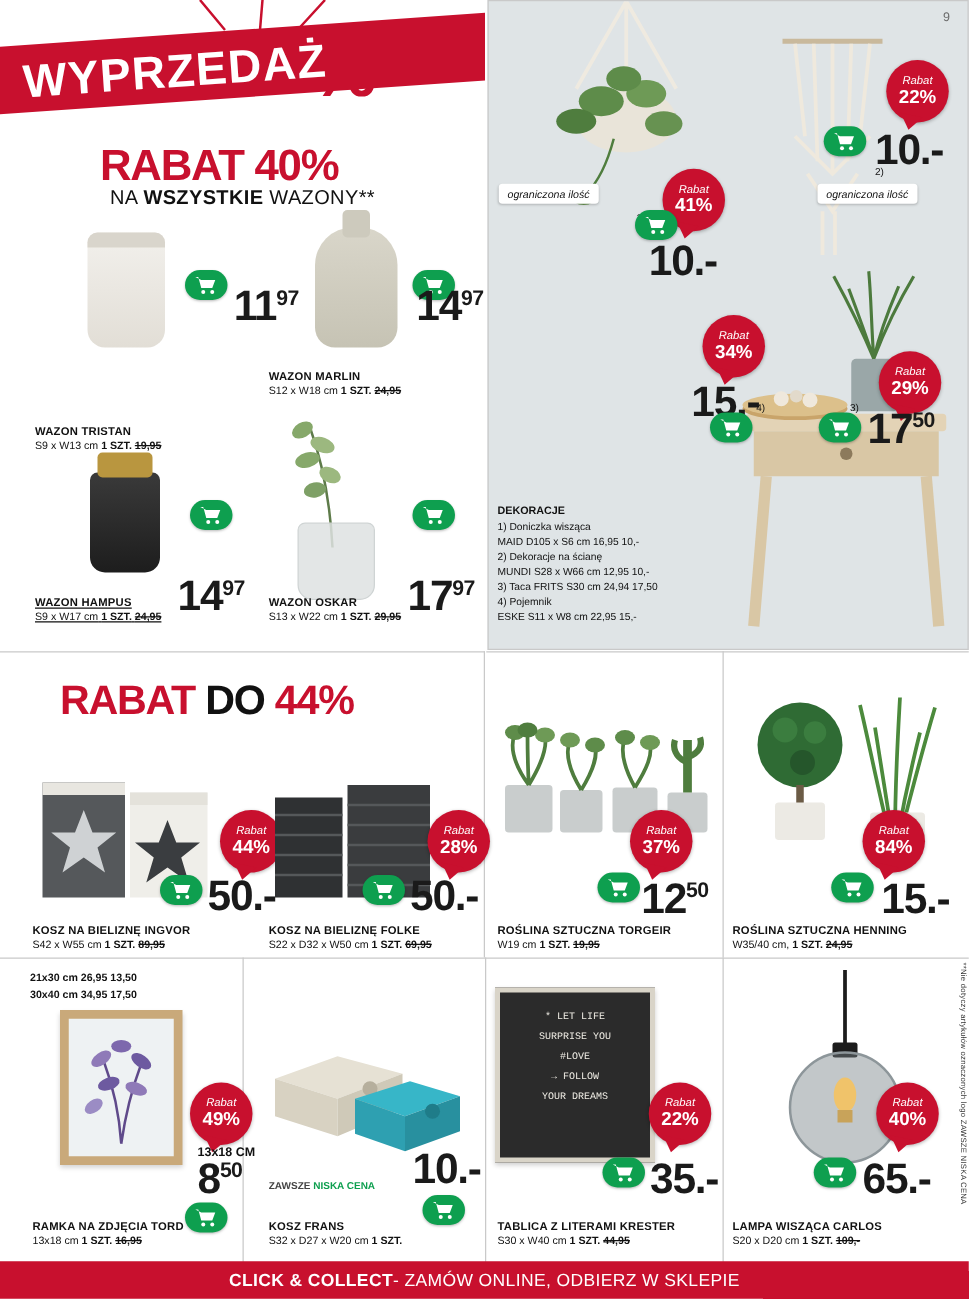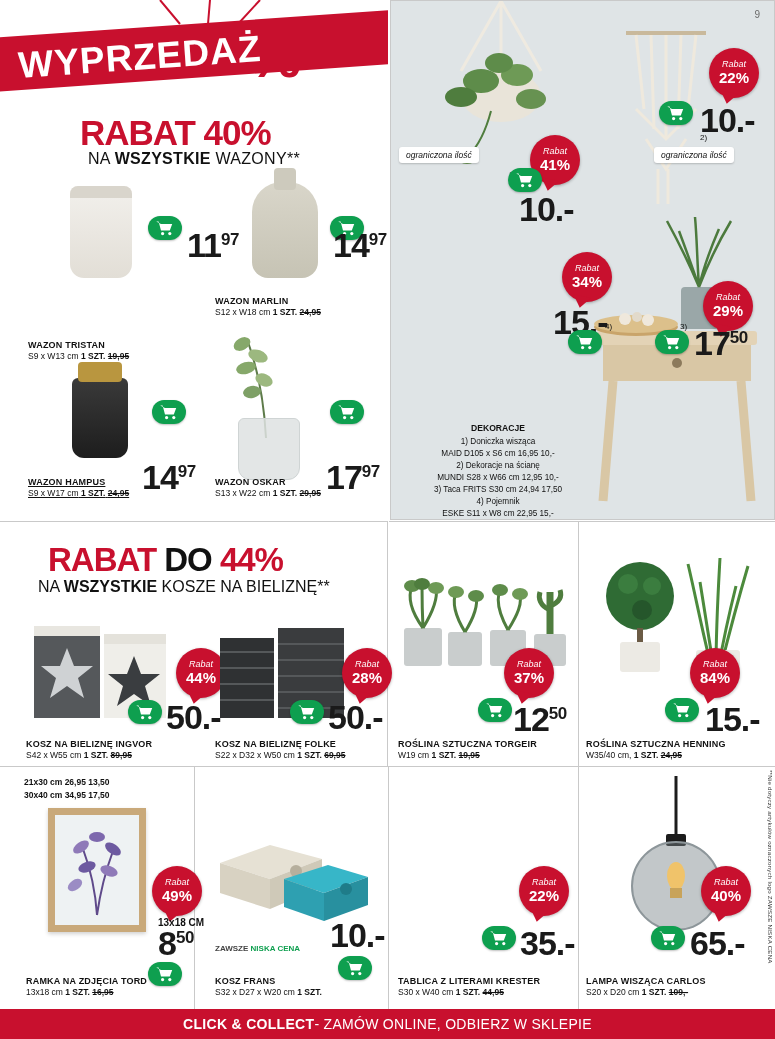--- a/index.html
+++ b/index.html
@@ -76,21 +76,21 @@
   .vase-cap4{position:absolute;left:215px;top:476px;}
 
   
   .wall{position:absolute;left:390px;top:0;width:385px;height:520px;background:#dfe4e6;border:1px solid #c9c9c9;overflow:hidden;}
   .pagenum{position:absolute;right:14px;top:8px;font-size:10px;color:#6b6b6b;}
   .lim{
     position:absolute;background:#fff;border-radius:3px;padding:3px 7px;
     font-size:8.5px;font-style:italic;color:#111;box-shadow:0 1px 2px rgba(0,0,0,.2);
   }
   .deco-list{
-    position:absolute;left:398px;top:422px;width:200px;font-size:8.2px;line-height:1.45;color:#111;text-align:center;
+    position:absolute;left:398px;top:402px;width:200px;font-size:8.2px;line-height:1.45;color:#111;
   }
   .deco-list .hd{font-weight:bold;font-size:8.6px;margin-bottom:2px;}
 
   
   .mid{position:absolute;left:0;top:521px;width:388px;height:245px;border-top:1px solid #c9c9c9;border-right:1px solid #c9c9c9;}
   .rab44{position:absolute;left:48px;top:541px;font-size:33px;font-weight:bold;color:#c8102e;letter-spacing:-1px;}
   .rab44sub{position:absolute;left:38px;top:578px;font-size:16px;color:#111;}
 
   .k1cap{position:absolute;left:26px;top:738px;}
   .k2cap{position:absolute;left:215px;top:738px;}
@@ -375,23 +375,20 @@
     <div>2) Dekoracje na ścianę</div>
     <div>MUNDI S28 x W66 cm 12,95 10,-</div>
     <div>3) Taca FRITS S30 cm 24,94 17,50</div>
     <div>4) Pojemnik</div>
     <div>ESKE S11 x W8 cm 22,95 15,-</div>
   </div>
 
   <div class="mid"></div>
   <div class="rab44">
     <span>RABAT </span><span style="color:#111">DO </span><span>44%</span>
-  </div>
-  <div class="rab44sub">
-    <span>NA </span><b>WSZYSTKIE</b><span> KOSZE NA BIELIZNĘ**</span>
   </div>
 
   <svg class="obj" style="left:26px;top:612px;width:160px;height:120px;" viewBox="0 0 160 120">
     <path d="M8 14 h66 v92 h-66 z" fill="#55585b"></path>
     <path d="M8 14 h66 v10 h-66 z" fill="#e8e6e0"></path>
     <polygon points="41,36 48,54 67,54 52,66 58,86 41,74 24,86 30,66 15,54 34,54" fill="#cfd2d4"></polygon>
     <path d="M78 22 h62 v84 h-62 z" fill="#efeee9"></path>
     <path d="M78 22 h62 v10 h-62 z" fill="#e4e2db"></path>
     <polygon points="108,44 115,62 134,62 119,74 125,94 108,82 91,94 97,74 82,62 101,62" fill="#3a3d40"></polygon>
   </svg>
@@ -611,20 +608,29 @@
     <span class="g">NISKA CENA</span>
   </div>
   <div class="cap b2cap">
     <div class="nm">KOSZ FRANS</div>
     <div>
       <span>S32 x D27 x W20 cm</span>
       <b>1 SZT.</b>
     </div>
   </div>
 
+  <div class="obj" style="left:396px;top:790px;width:128px;height:140px;background:#2b2b2b;border:4px solid #d9d4c8;box-shadow:0 2px 4px rgba(0,0,0,.2);padding:12px 8px;">
+    <div style="font-family:'Liberation Mono',monospace;color:#efece4;font-size:8px;line-height:2.0;text-align:center;">
+      <div><span style="color:#efece4">*</span> <span>LET  LIFE</span></div>
+      <div>SURPRISE  YOU</div>
+      <div>#LOVE</div>
+      <div>→ FOLLOW</div>
+      <div>YOUR DREAMS</div>
+    </div>
+  </div>
   <div class="burst" style="left:519px;top:866px;">
     <span class="r1">Rabat</span>
     <span class="r2">22%</span>
   </div>
   <div class="obj" style="left:482px;top:926px;">
     <span class="cart">
       <svg viewBox="0 0 24 20">
           <path d="M1 2h3l3 11h11l3-8H7"></path>
           <circle cx="9" cy="17" r="2"></circle>
           <circle cx="18" cy="17" r="2"></circle>

